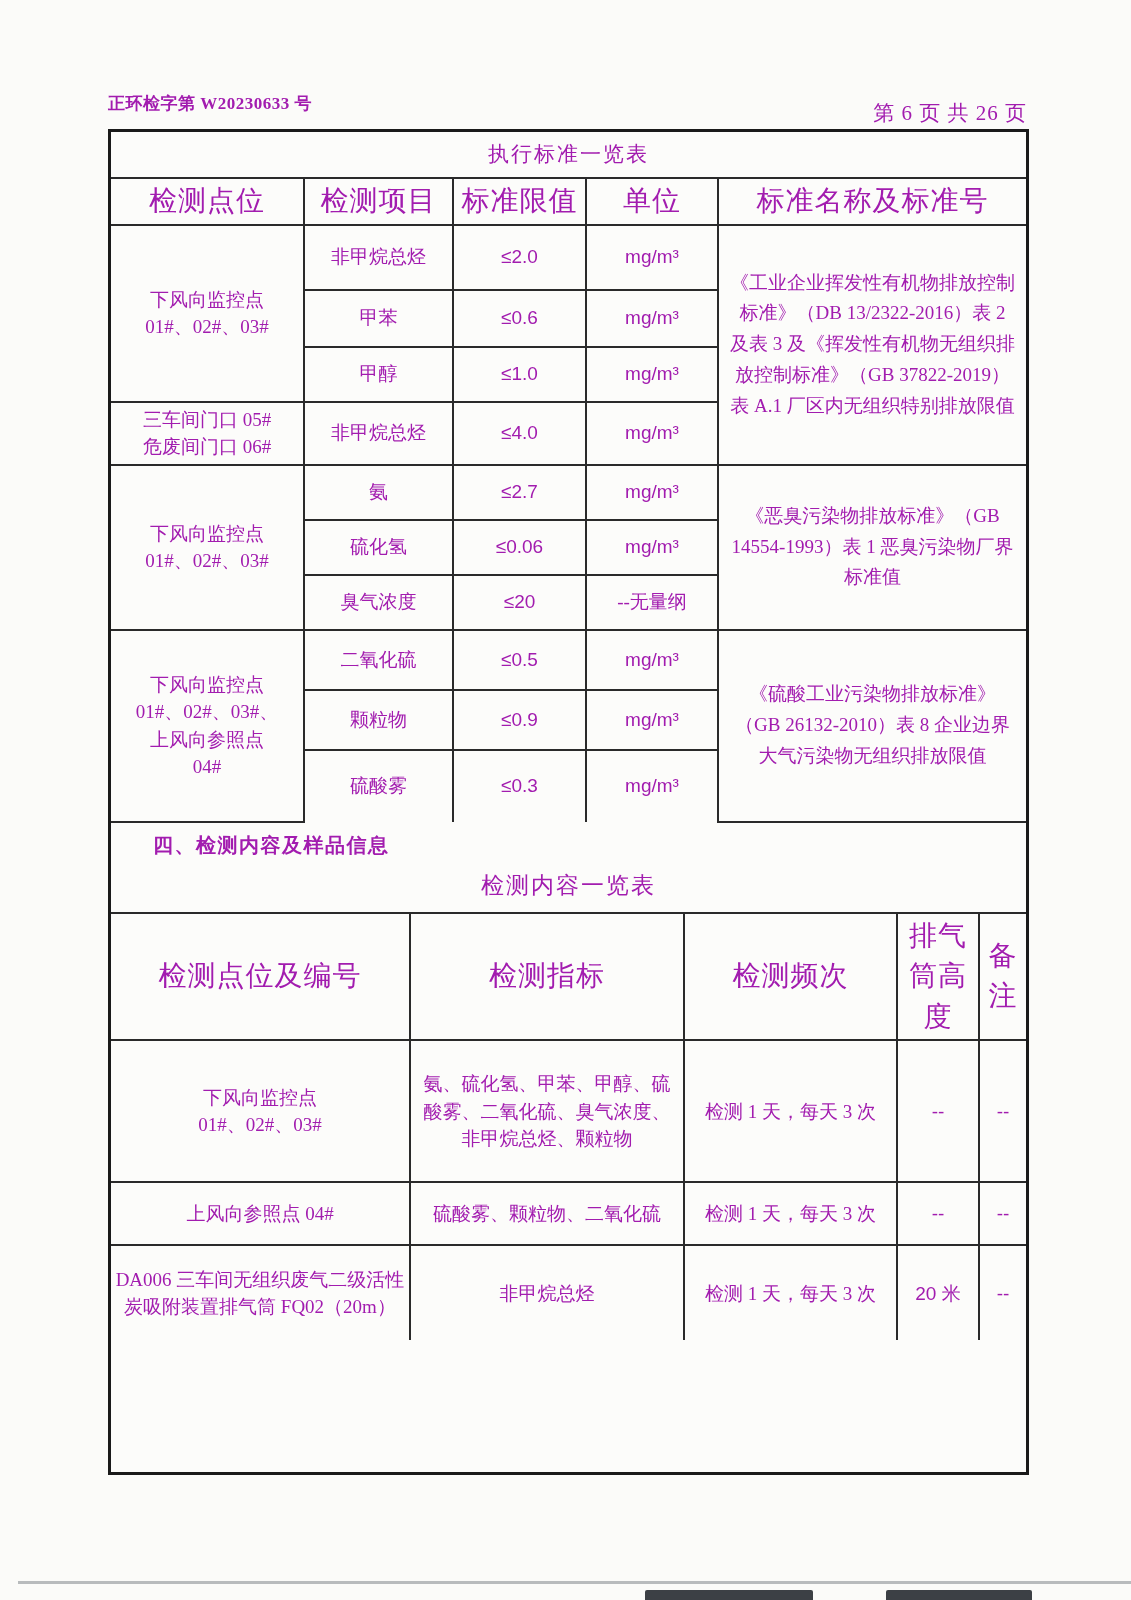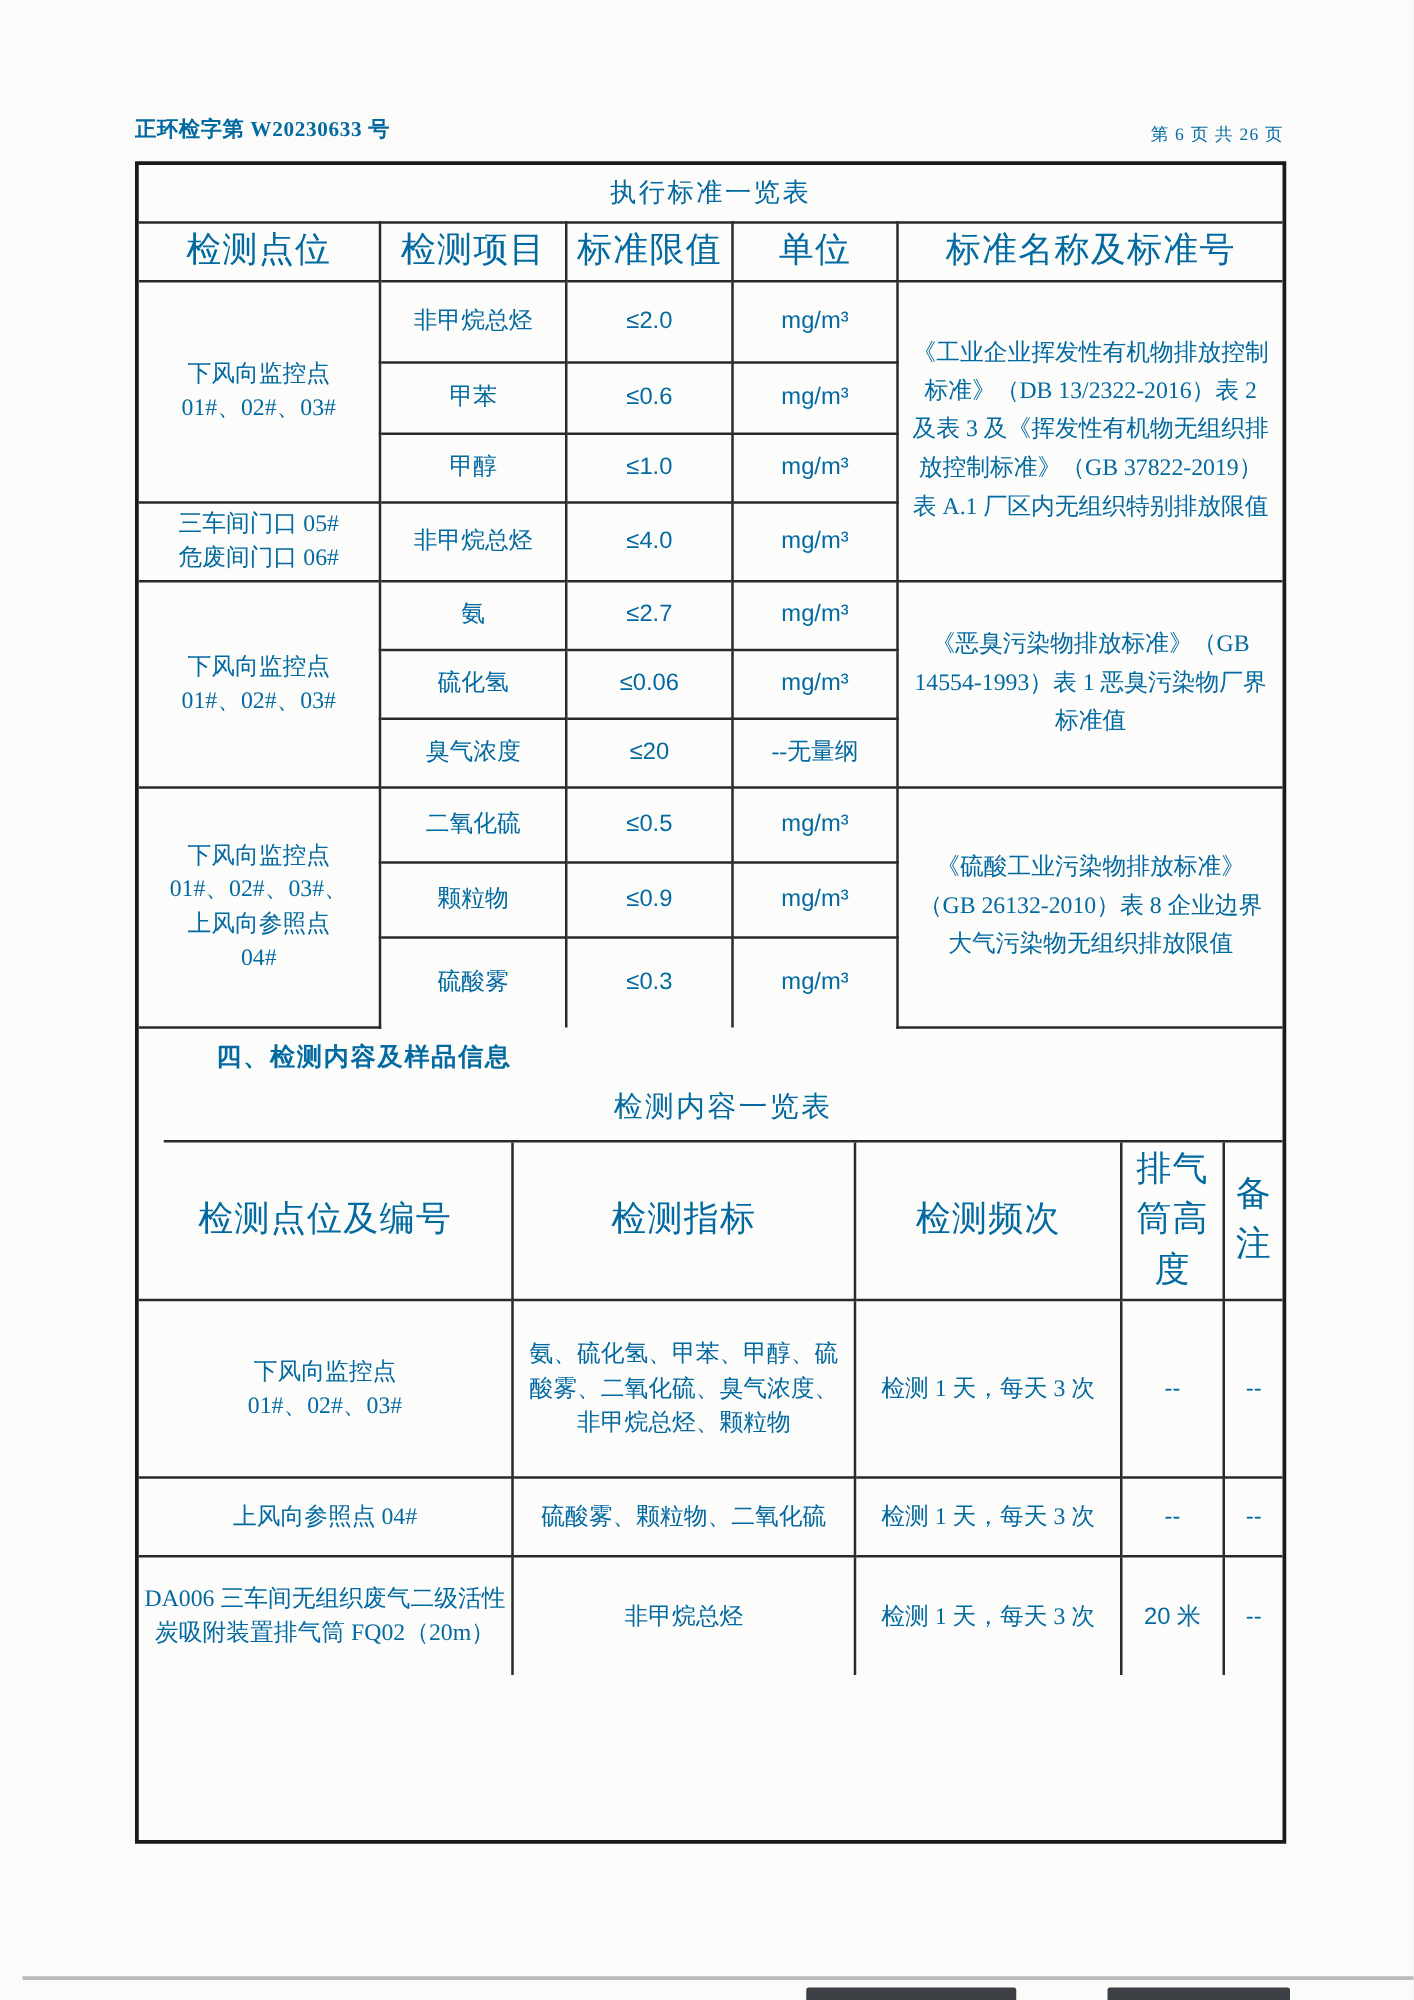--- a/index.html
+++ b/index.html
@@ -2,30 +2,30 @@
 <html lang="zh"><head>
 <meta charset="utf-8">
 <style>
   html,body{margin:0;padding:0;background:#e8e8e8;}
   .page{
     position:relative;
     width:1131px;height:1600px;
     margin:0 auto;
     background:#fbfbf9;
     font-family:"Liberation Serif", serif;
-    color:#0369a1;
+    color:#a21caf;
     overflow:hidden;
   }
   .hdr-left{
     position:absolute;left:108px;top:92px;
     font-size:17px;font-weight:bold;letter-spacing:0.5px;
   }
   .hdr-right{
     position:absolute;right:104px;top:99px;
-    font-size:14px;letter-spacing:1px;font-family:Liberation Serif, serif;
+    font-size:21px;letter-spacing:1px;font-family:Liberation Serif, serif;
   }
   .outer-box{
     position:absolute;left:108px;top:129px;
     width:921px;height:1346px;
     border:3px solid #1a1a1a;
     box-sizing:border-box;
     background:#fcfcfa;
   }
   table{
     border-collapse:collapse;
@@ -52,21 +52,20 @@
   .title-cell{
     font-size:21px;letter-spacing:2px;border-bottom:2px solid #2a2a2a;
   }
   .head-cell{font-size:28px;letter-spacing:1px;}
   .std-cell{font-size:19px;line-height:1.62;padding:4px 10px;}
   .num{font-family:"Liberation Sans", sans-serif;border-radius:26px;}
   .section-band{
     position:relative;height:91px;
     border-bottom:2px solid #2a2a2a;
     box-sizing:border-box;
-    margin-left:20px;
   }
   .section-heading{
     position:absolute;left:42px;top:9px;
     font-size:20px;font-weight:bold;letter-spacing:1.5px;
   }
   .section-table-title{
     position:absolute;left:0;right:0;top:47px;
     text-align:center;font-size:23px;letter-spacing:2px;
   }
   .freq-cell{font-size:19px;}

